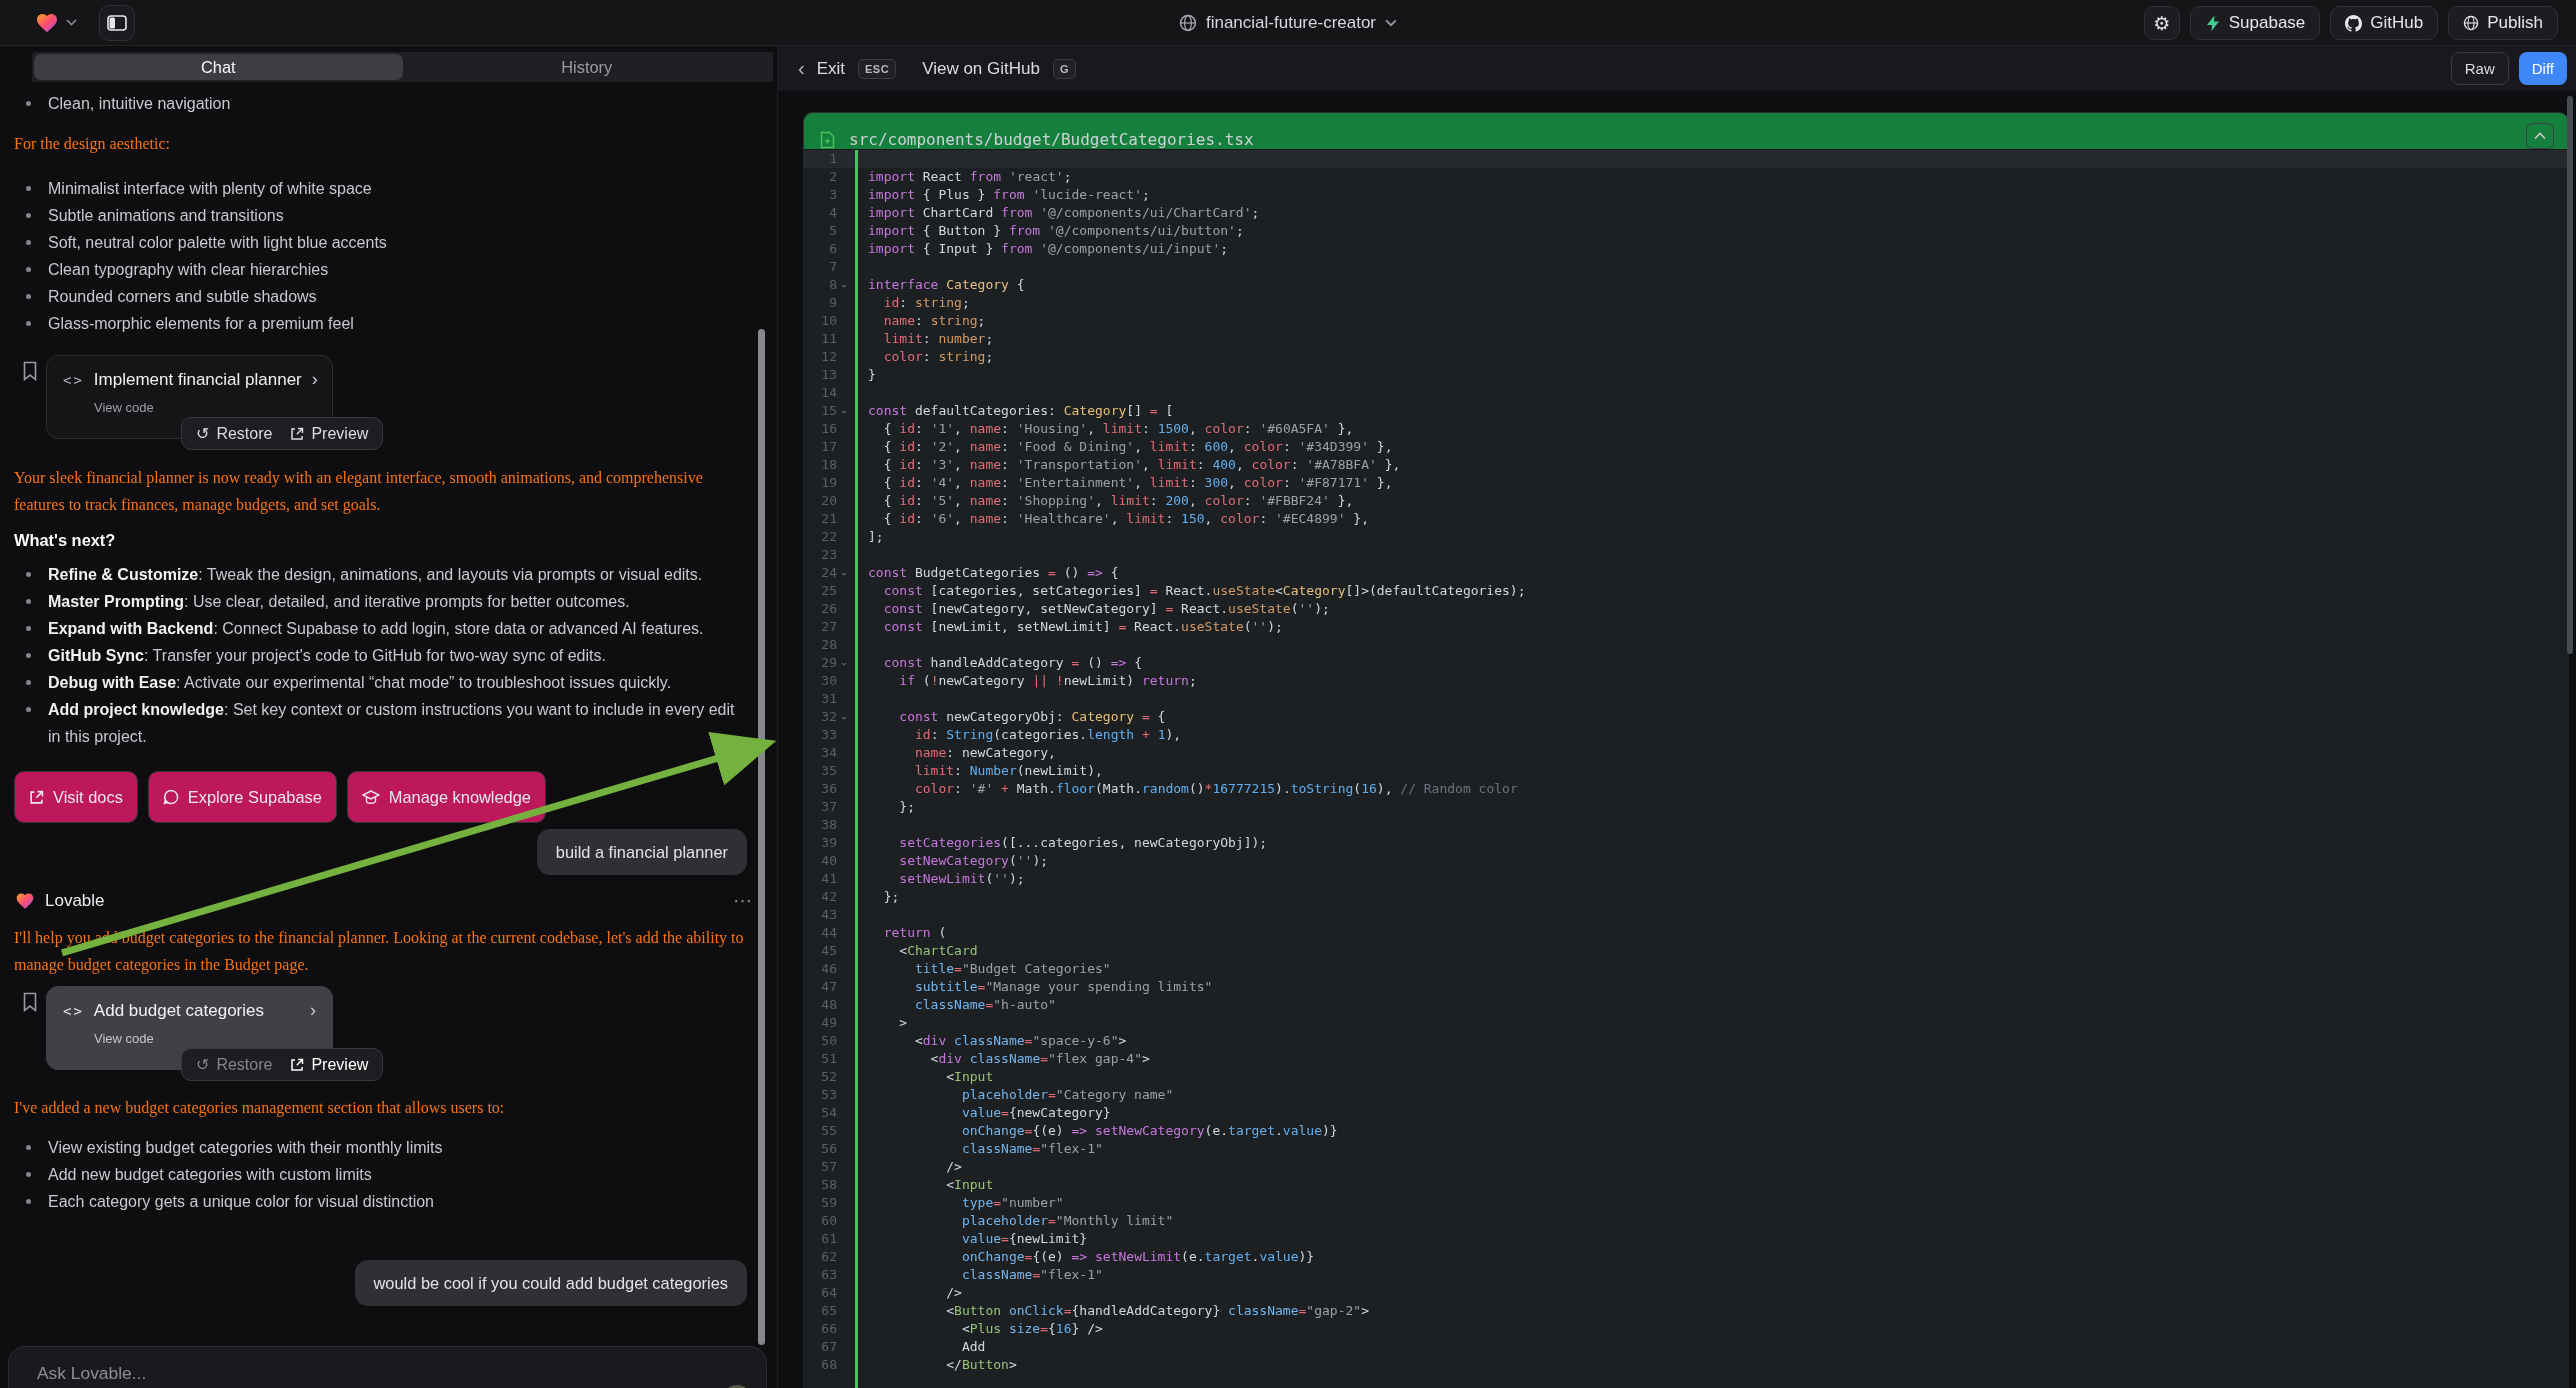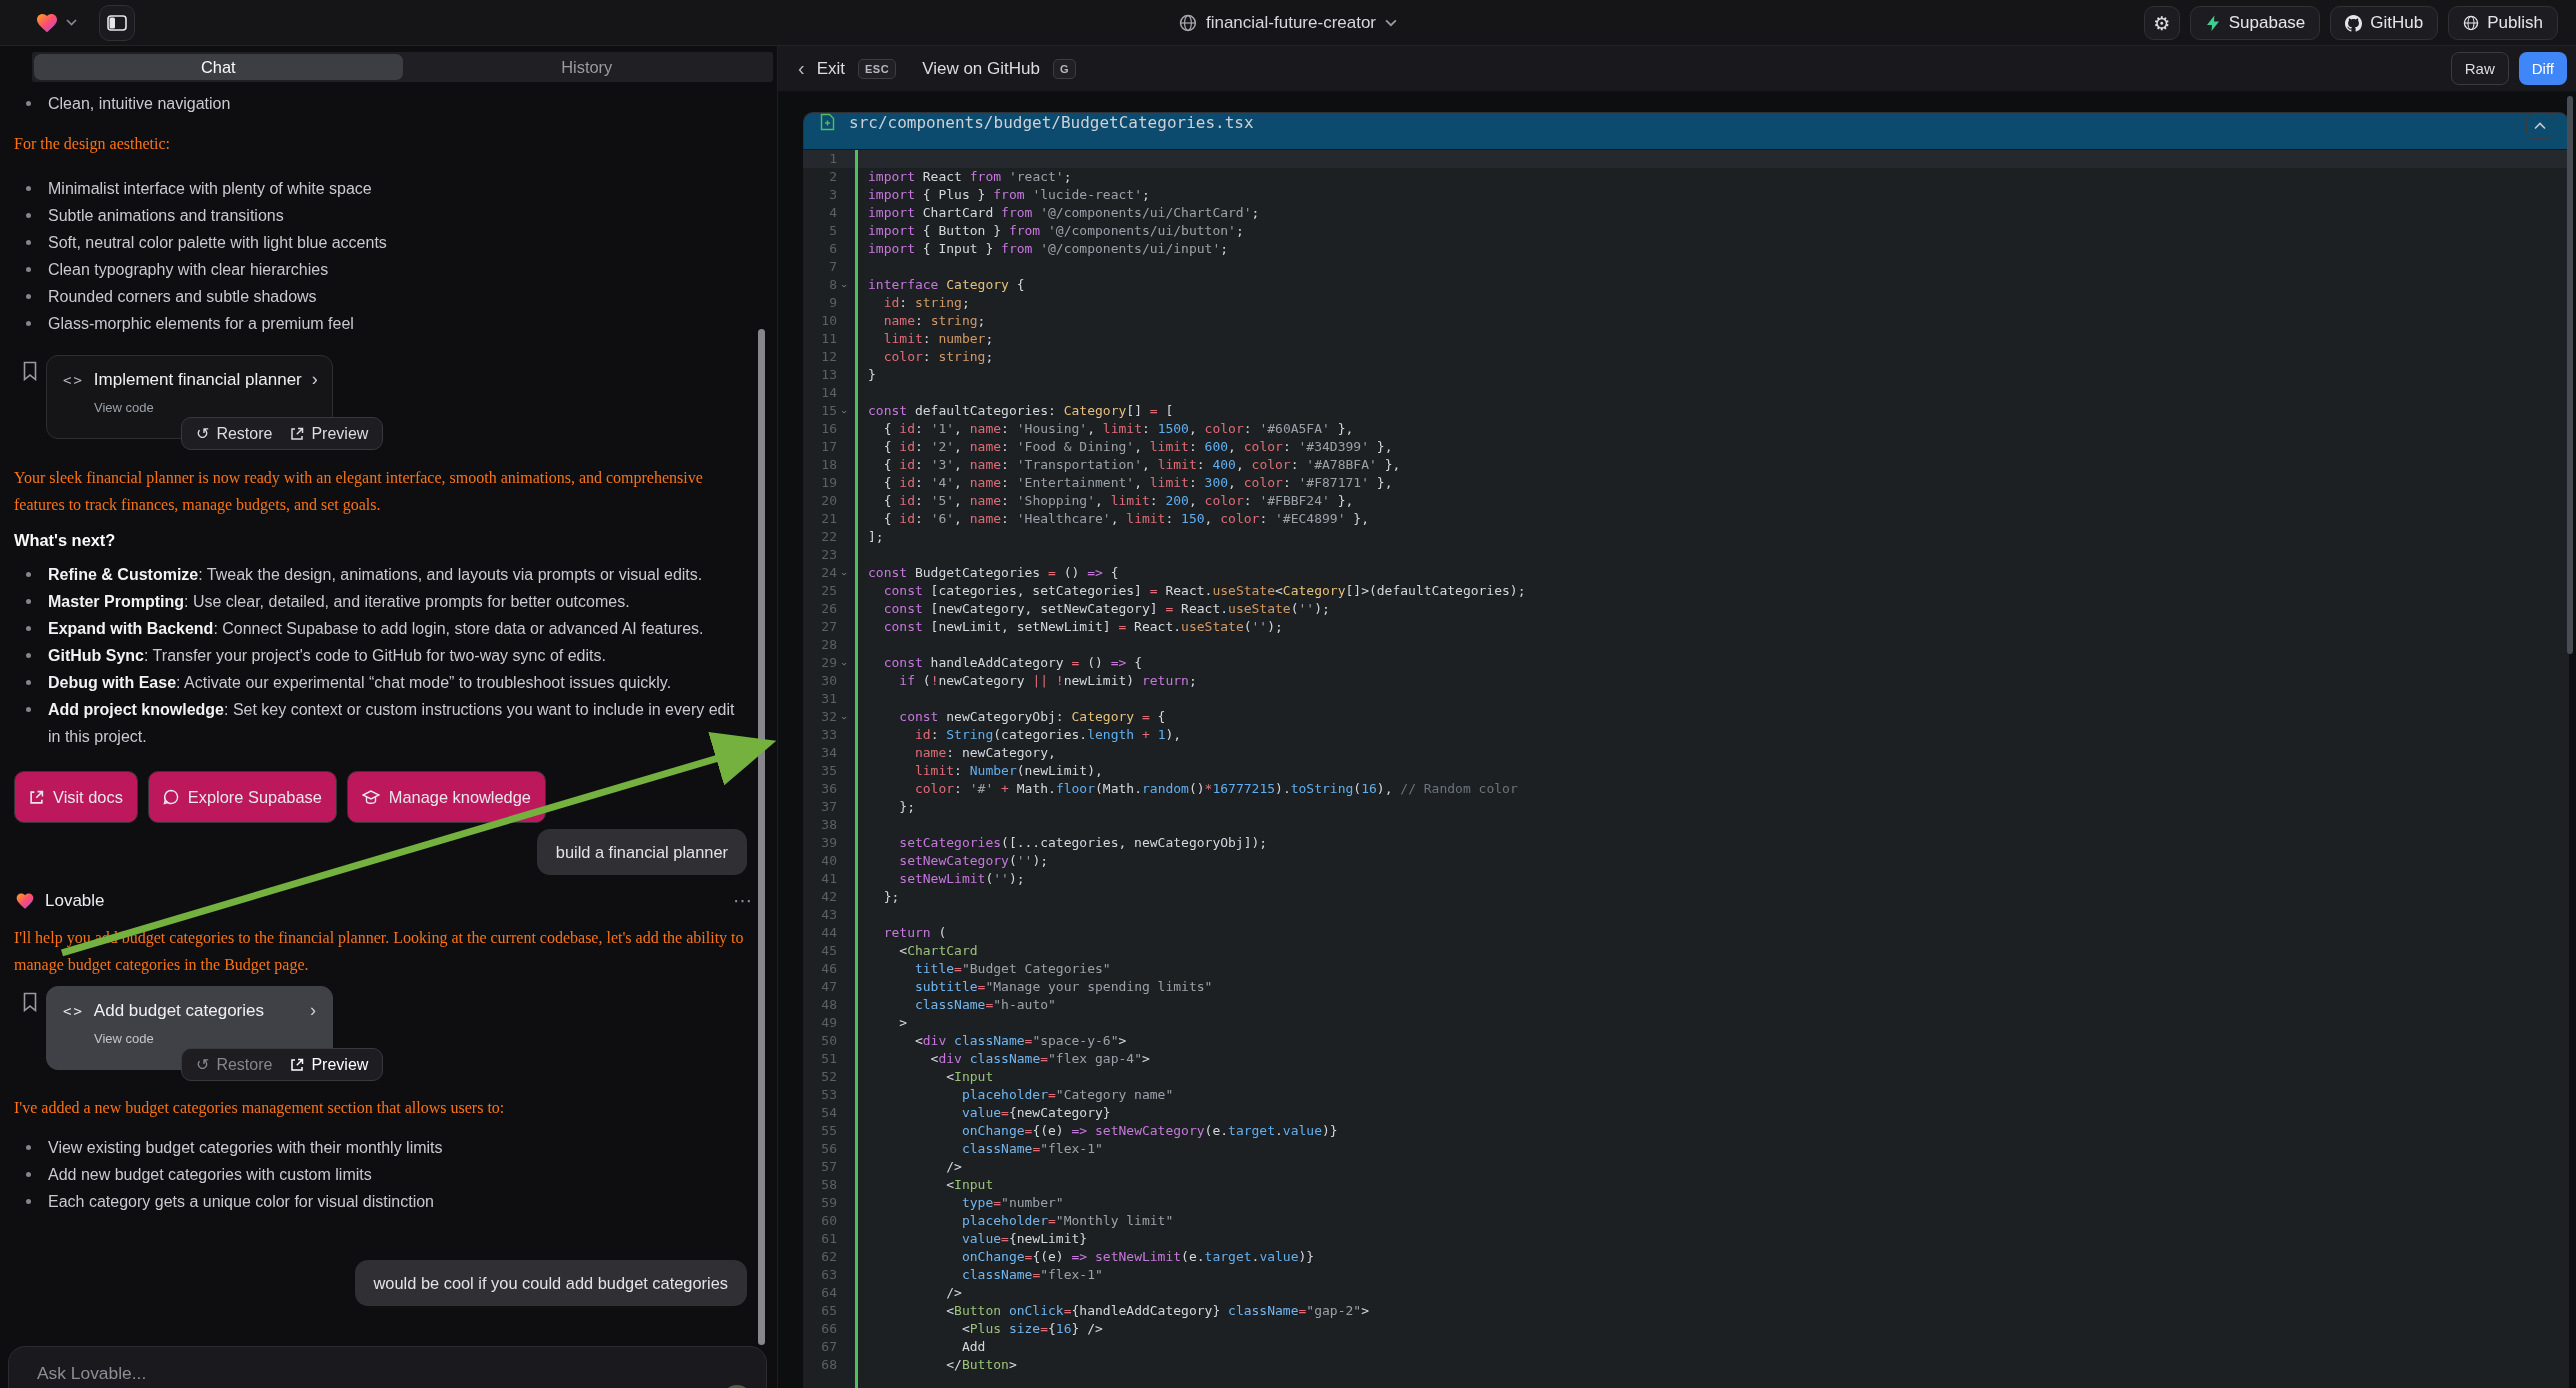--- a/index.html
+++ b/index.html
@@ -85,23 +85,23 @@
   #exit-label { color:#dcdce1; font-size:17px; margin-left:12px; cursor:pointer; }
   .key-badge { margin-left:13px; border:1px solid #3c3c42; background:#202025; border-radius:5px;
     color:#b8b8bf; font-size:11px; font-weight:bold; padding:3px 6px; letter-spacing:0.5px; }
   #view-github { color:#dcdce1; font-size:17px; margin-left:26px; cursor:pointer; }
   #code-header-right { margin-left:auto; margin-right:10px; display:flex; gap:10px; }
   .hdr-btn { height:33px; border-radius:8px; font-size:15px; display:flex; align-items:center;
     padding:0 13px; cursor:pointer; }
   .hdr-btn.raw { border:1px solid #3a3a40; background:#1c1c20; color:#dcdce1; }
   .hdr-btn.diff { background:#3f86f8; color:#ffffff; }
 
-  #file-card { position:absolute; left:25px; top:66px; width:1766px; height:38px; background:#0c4a6e;
+  #file-card { position:absolute; left:25px; top:66px; width:1766px; height:38px; background:#15803d;
     border:1px solid #2e3236; border-bottom:1px solid #15171a; border-radius:10px 10px 0 0;
-    display:flex; align-items:flex-start; }
+    display:flex; align-items:flex-end; }
   #file-path { font-family:"DejaVu Sans Mono", monospace; font-size:16px; color:#ccd1d7; margin-left:14px; }
   #collapse-btn { margin-left:auto; margin-right:14px; width:28px; height:26px; border:1px solid #3a3e42;
     border-radius:7px; display:flex; align-items:center; justify-content:center; cursor:pointer; }
 
   #code-area { position:absolute; left:25px; top:104px; width:1766px; height:1239px; background:#1d2023; overflow:hidden; }
   #code-rows { position:relative; width:100%; }
   .crow { display:flex; height:18px; line-height:18px; font-family:"DejaVu Sans Mono", monospace; font-size:13px; }
   .crow.hl { background:#25292d; }
   .ln { width:34px; text-align:right; color:#596066; flex:none; }
   .fold { width:15px; text-align:center; color:#7a828a; flex:none; }

